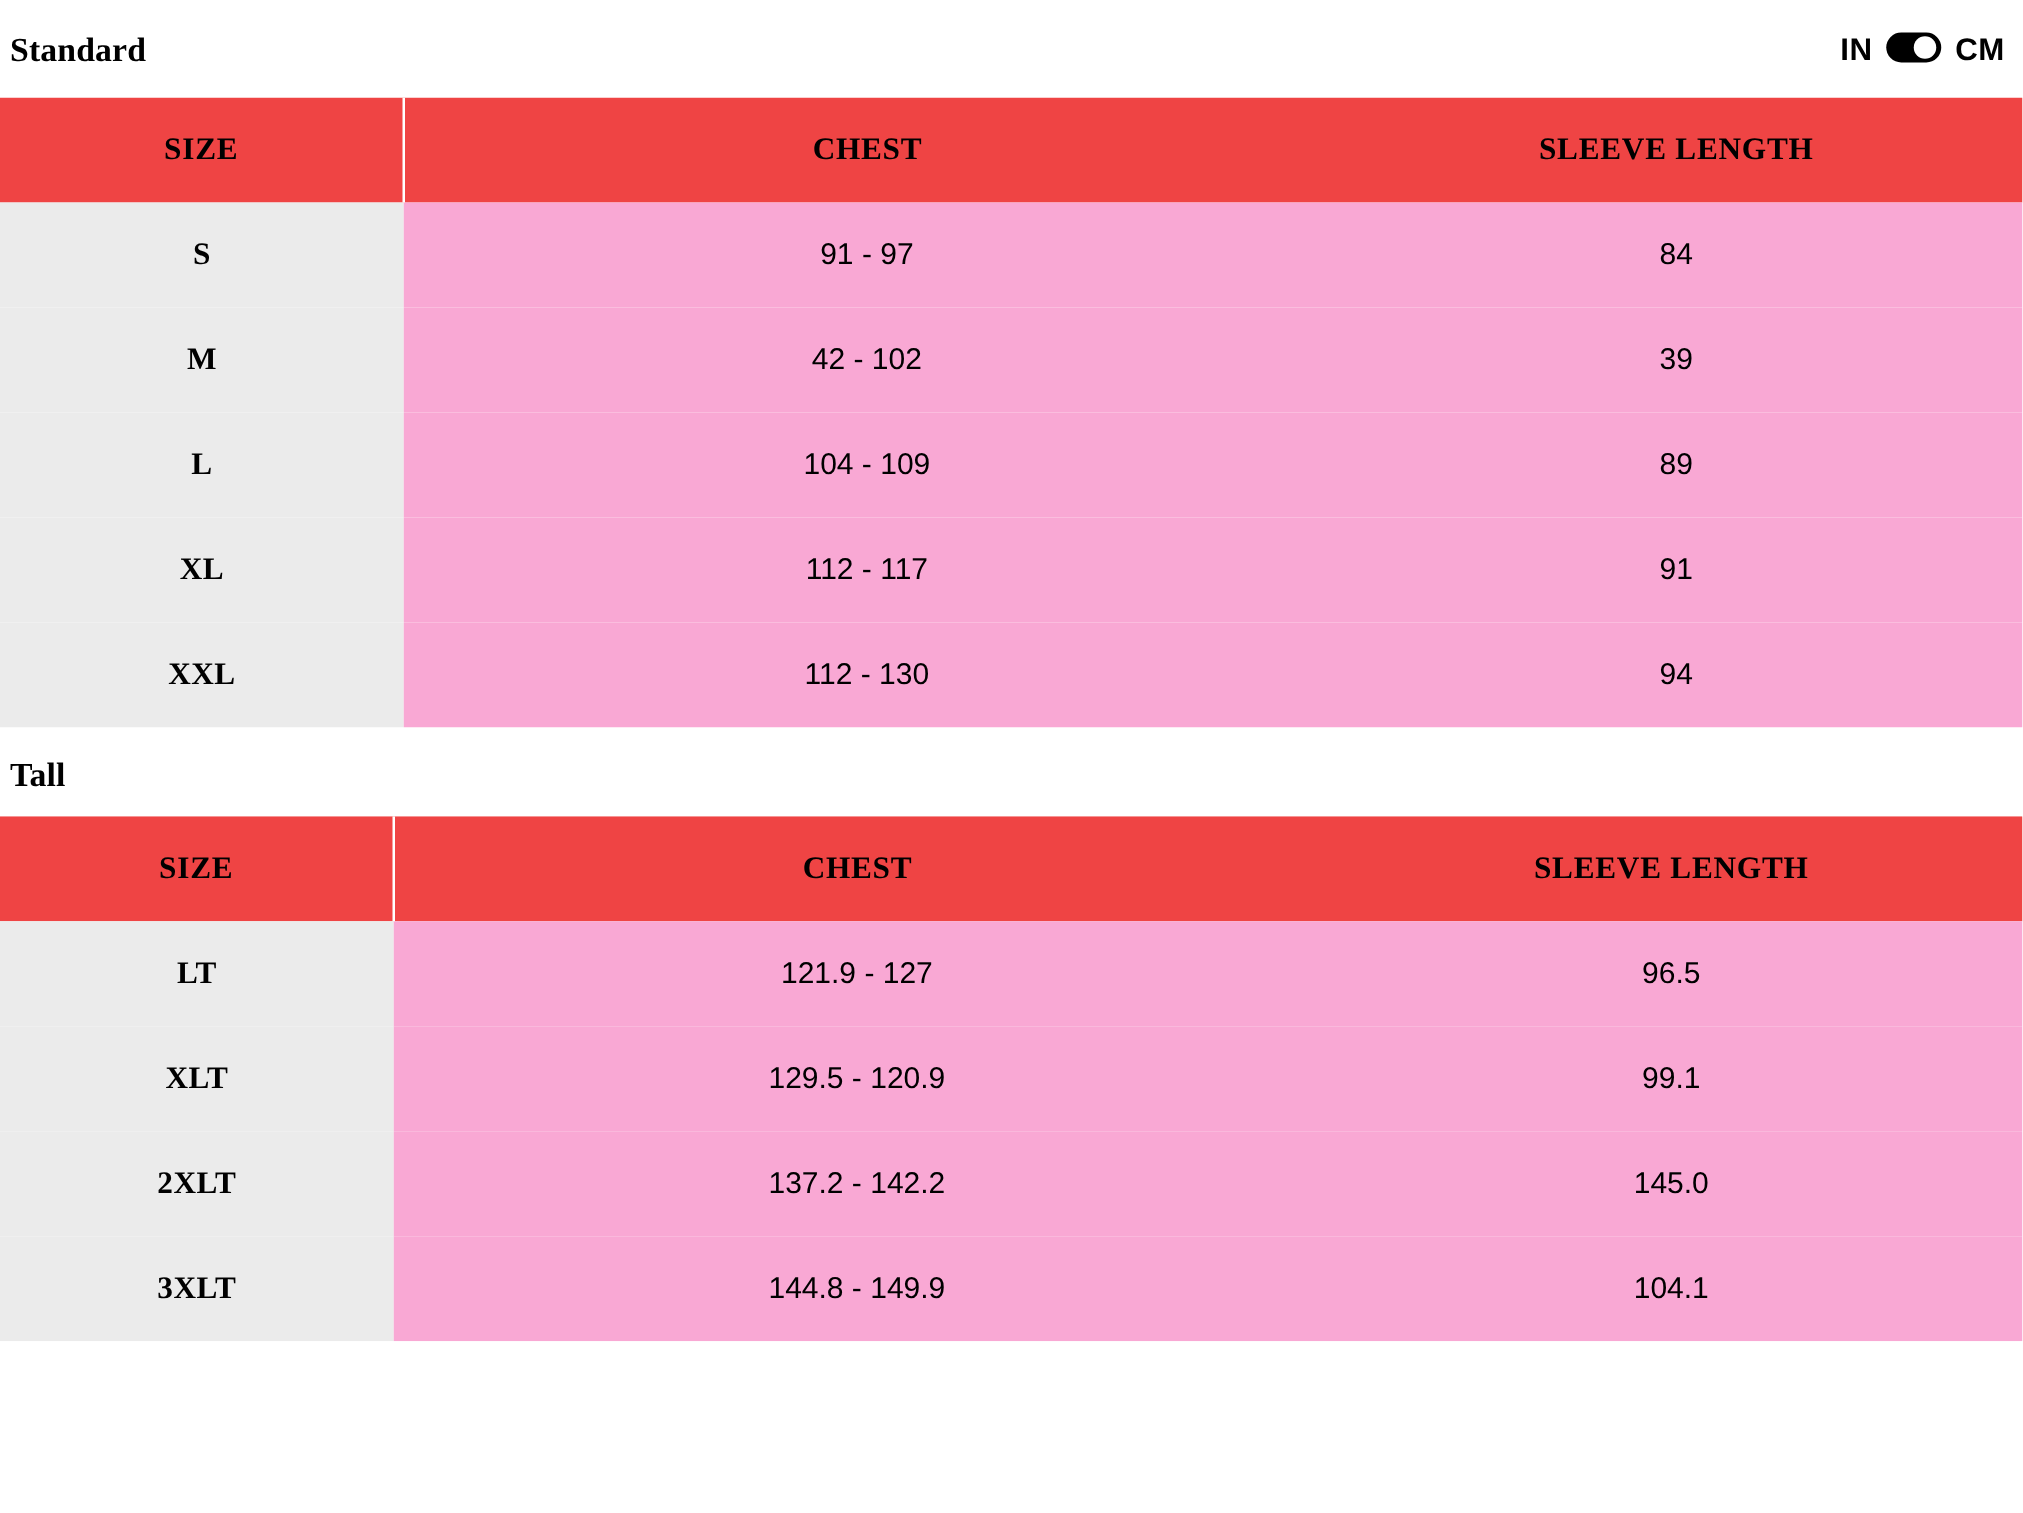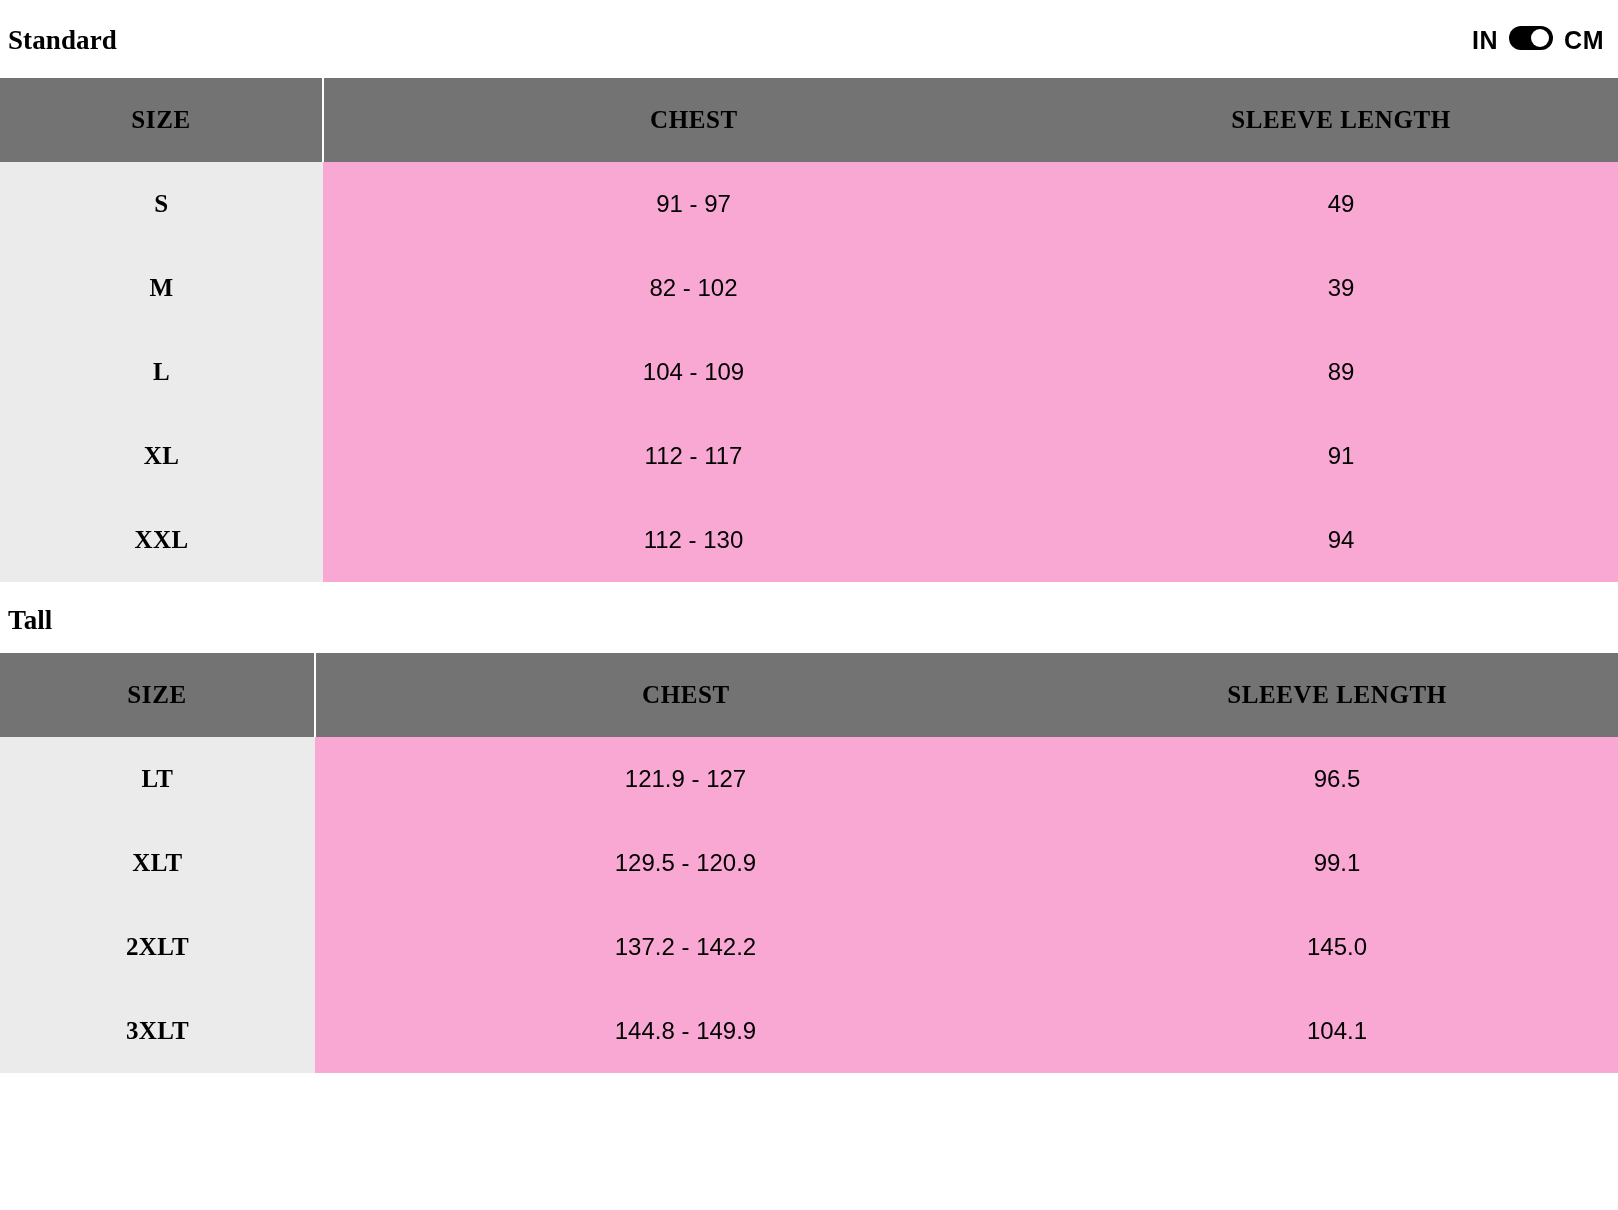--- a/index.html
+++ b/index.html
@@ -70,21 +70,21 @@
     background: #ffffff;
   }
 
   
   table {
     border-collapse: collapse;
     width: 100%;
     table-layout: fixed;
   }
   .size-table thead th {
-    background: #737373;
+    background: #ef4444;
     font-family: "Liberation Serif", serif;
     font-weight: bold;
     font-size: 25px;
     letter-spacing: 0.6px;
     padding: 28px 0;
     text-align: center;
     border: none;
   }
   .size-table thead th.col-size {
     width: 322px;
@@ -142,25 +142,25 @@
         <tr>
           <th class="col-size">SIZE</th>
           <th class="col-chest">CHEST</th>
           <th class="col-sleeve">SLEEVE LENGTH</th>
         </tr>
       </thead>
       <tbody>
         <tr>
           <td class="cell-size">S</td>
           <td>91 - 97</td>
-          <td>49</td>
+          <td>84</td>
         </tr>
         <tr>
           <td class="cell-size">M</td>
-          <td>82 - 102</td>
+          <td>42 - 102</td>
           <td>39</td>
         </tr>
         <tr>
           <td class="cell-size">L</td>
           <td>104 - 109</td>
           <td>89</td>
         </tr>
         <tr>
           <td class="cell-size">XL</td>
           <td>112 - 117</td>

